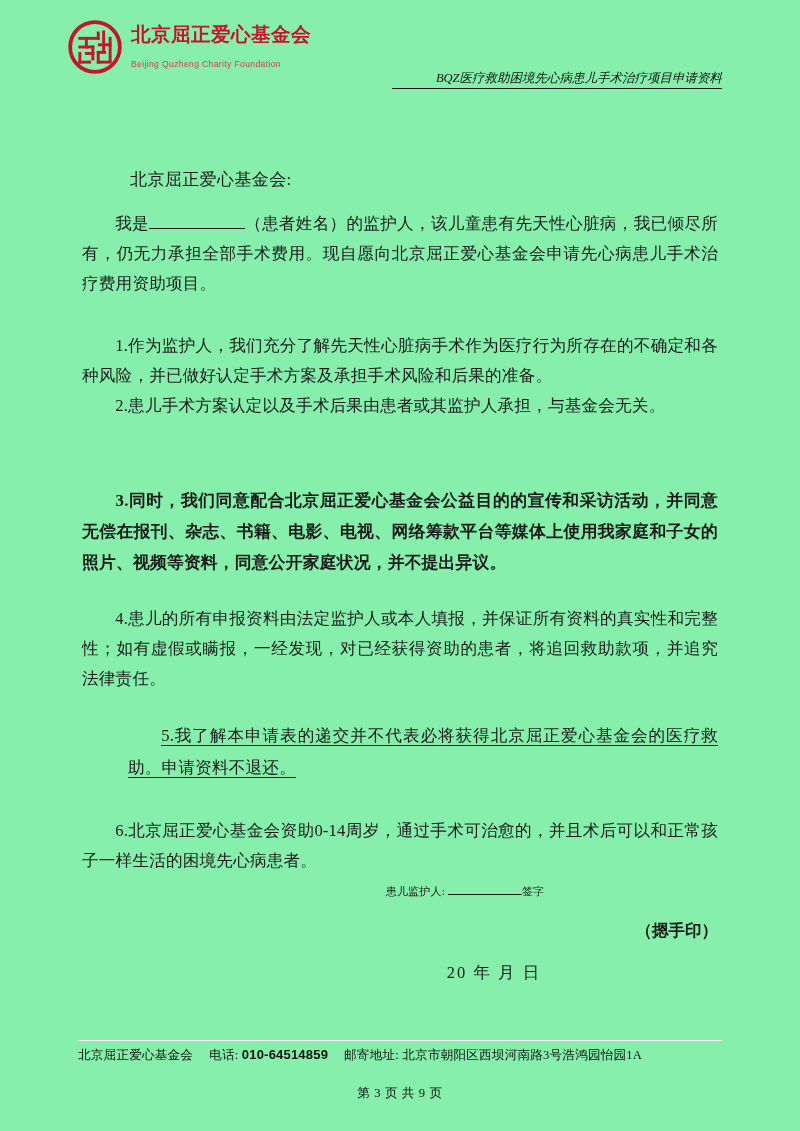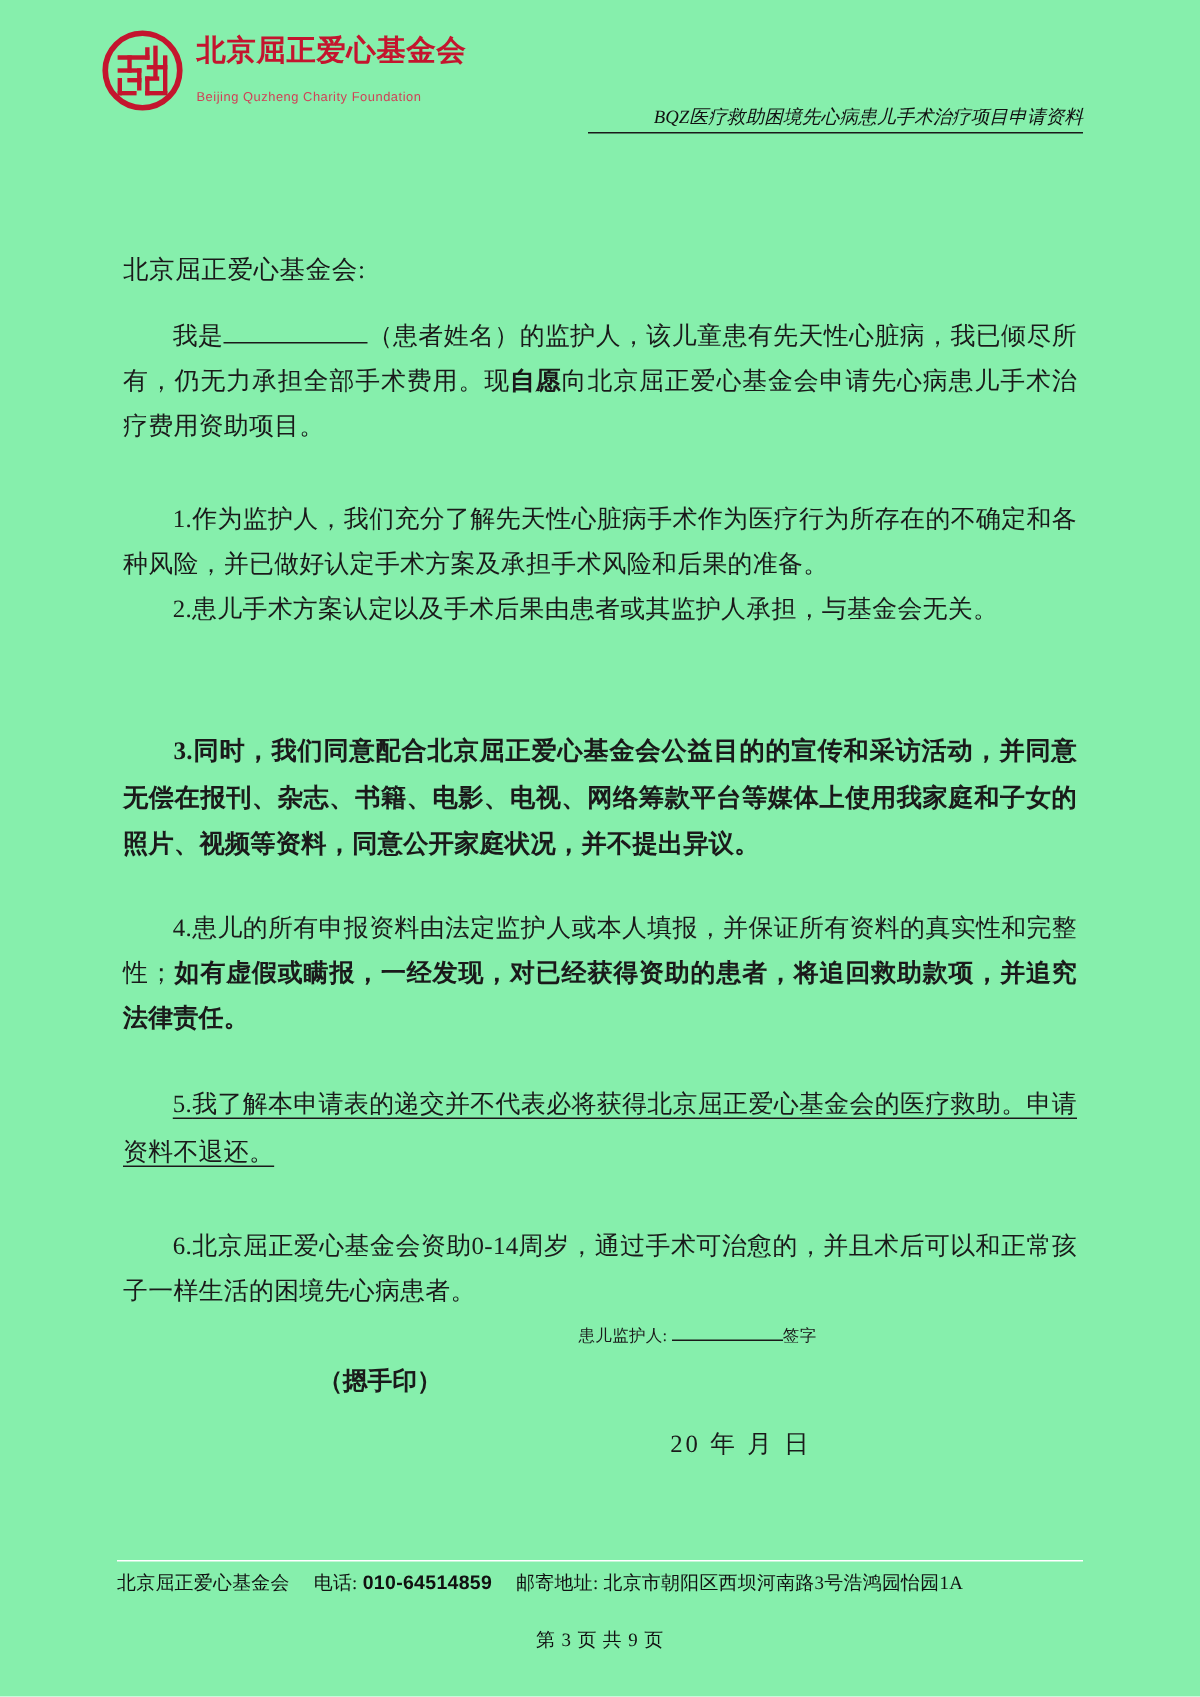--- a/index.html
+++ b/index.html
@@ -98,34 +98,35 @@
   .body-area {
     position: absolute;
     left: 82px;
     top: 168px;
     width: 636px;
   }
   .salutation {
     font-size: 17px;
     letter-spacing: 0.4px;
     margin-bottom: 18px;
+    margin-left: 48px;
   }
   p.para {
     margin: 0;
     font-size: 16.6px;
     line-height: 30px;
     letter-spacing: 0.2px;
     text-align: justify;
     text-justify: inter-character;
   }
   p.indent { text-indent: 2em; }
   .gap-lg { height: 32px; }
   .gap-md { height: 26px; }
 
-  .b { font-weight: bold; }
+  .b { font-weight: normal; }
   .blank-line {
     display: inline-block;
     min-width: 96px;
     border-bottom: 1.5px solid #1a1a1a;
     vertical-align: baseline;
   }
   .blank-line-sm {
     display: inline-block;
     min-width: 74px;
     border-bottom: 1.5px solid #1a1a1a;
@@ -134,37 +135,38 @@
   p.bold-para {
     font-weight: bold;
     font-size: 16.8px;
     line-height: 31px;
     margin-top: 32px;
   }
   p.underline-para {
     text-decoration: underline;
     text-underline-offset: 4px;
     line-height: 32px;
+    margin-left: 46px;
   }
 
   
   .sig-row {
     font-size: 11px;
     line-height: 30px;
     letter-spacing: 0.2px;
     text-align: center;
     padding-left: 130px;
   }
   .sig-row-2 {
     font-family: "Liberation Sans", "DejaVu Sans", sans-serif;
     font-weight: bold;
     font-size: 16.5px;
-    text-align: left;
+    text-align: right;
     padding-left: 130px;
-    margin-top: 4px;
+    margin-top: 14px;
   }
   .sig-row-3 {
     font-size: 16.5px;
     text-align: center;
     padding-left: 188px;
     margin-top: 20px;
     letter-spacing: 2px;
   }
 
   

